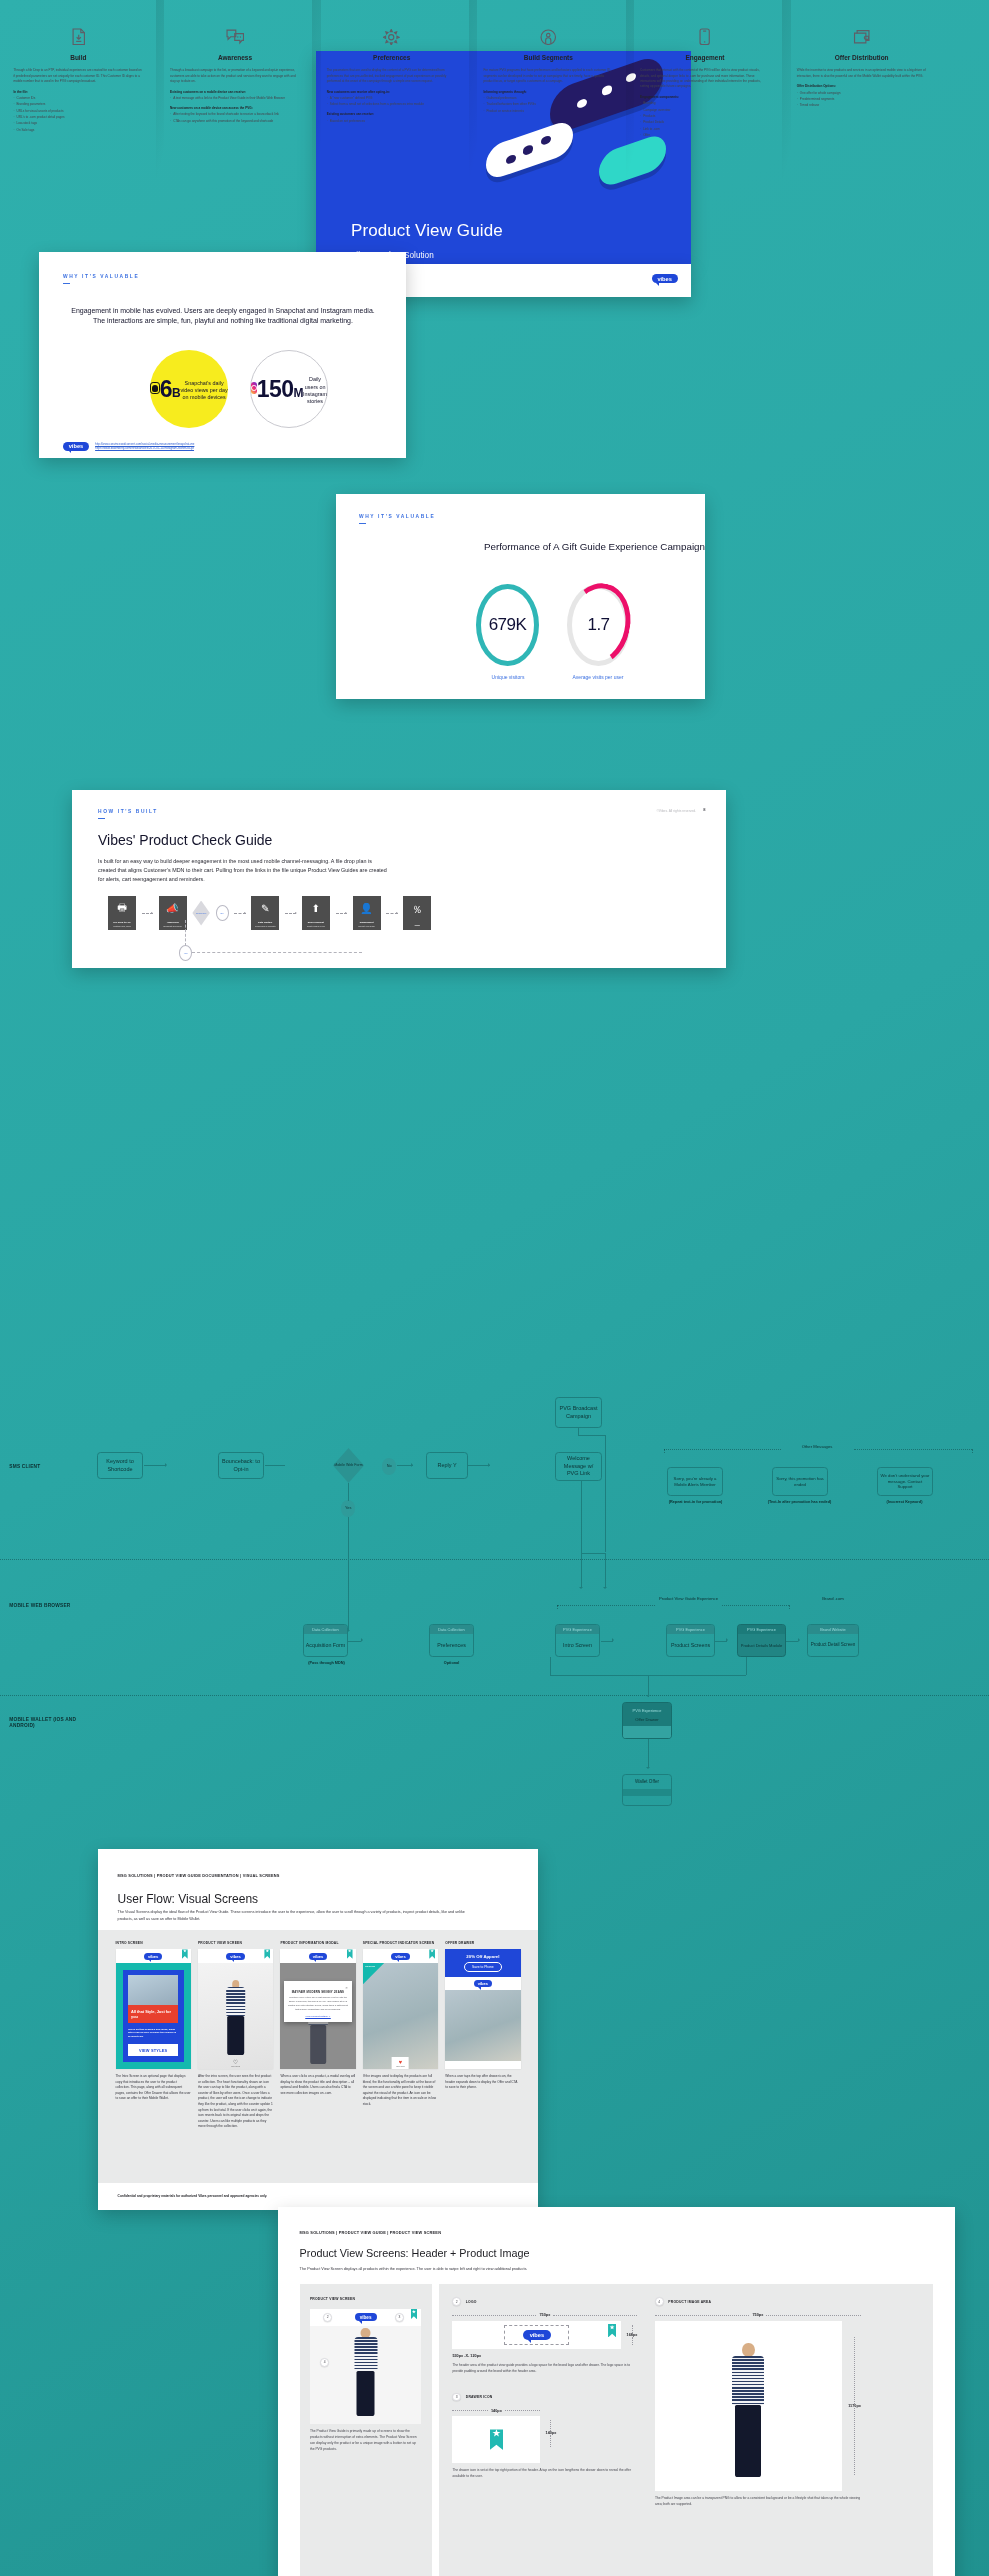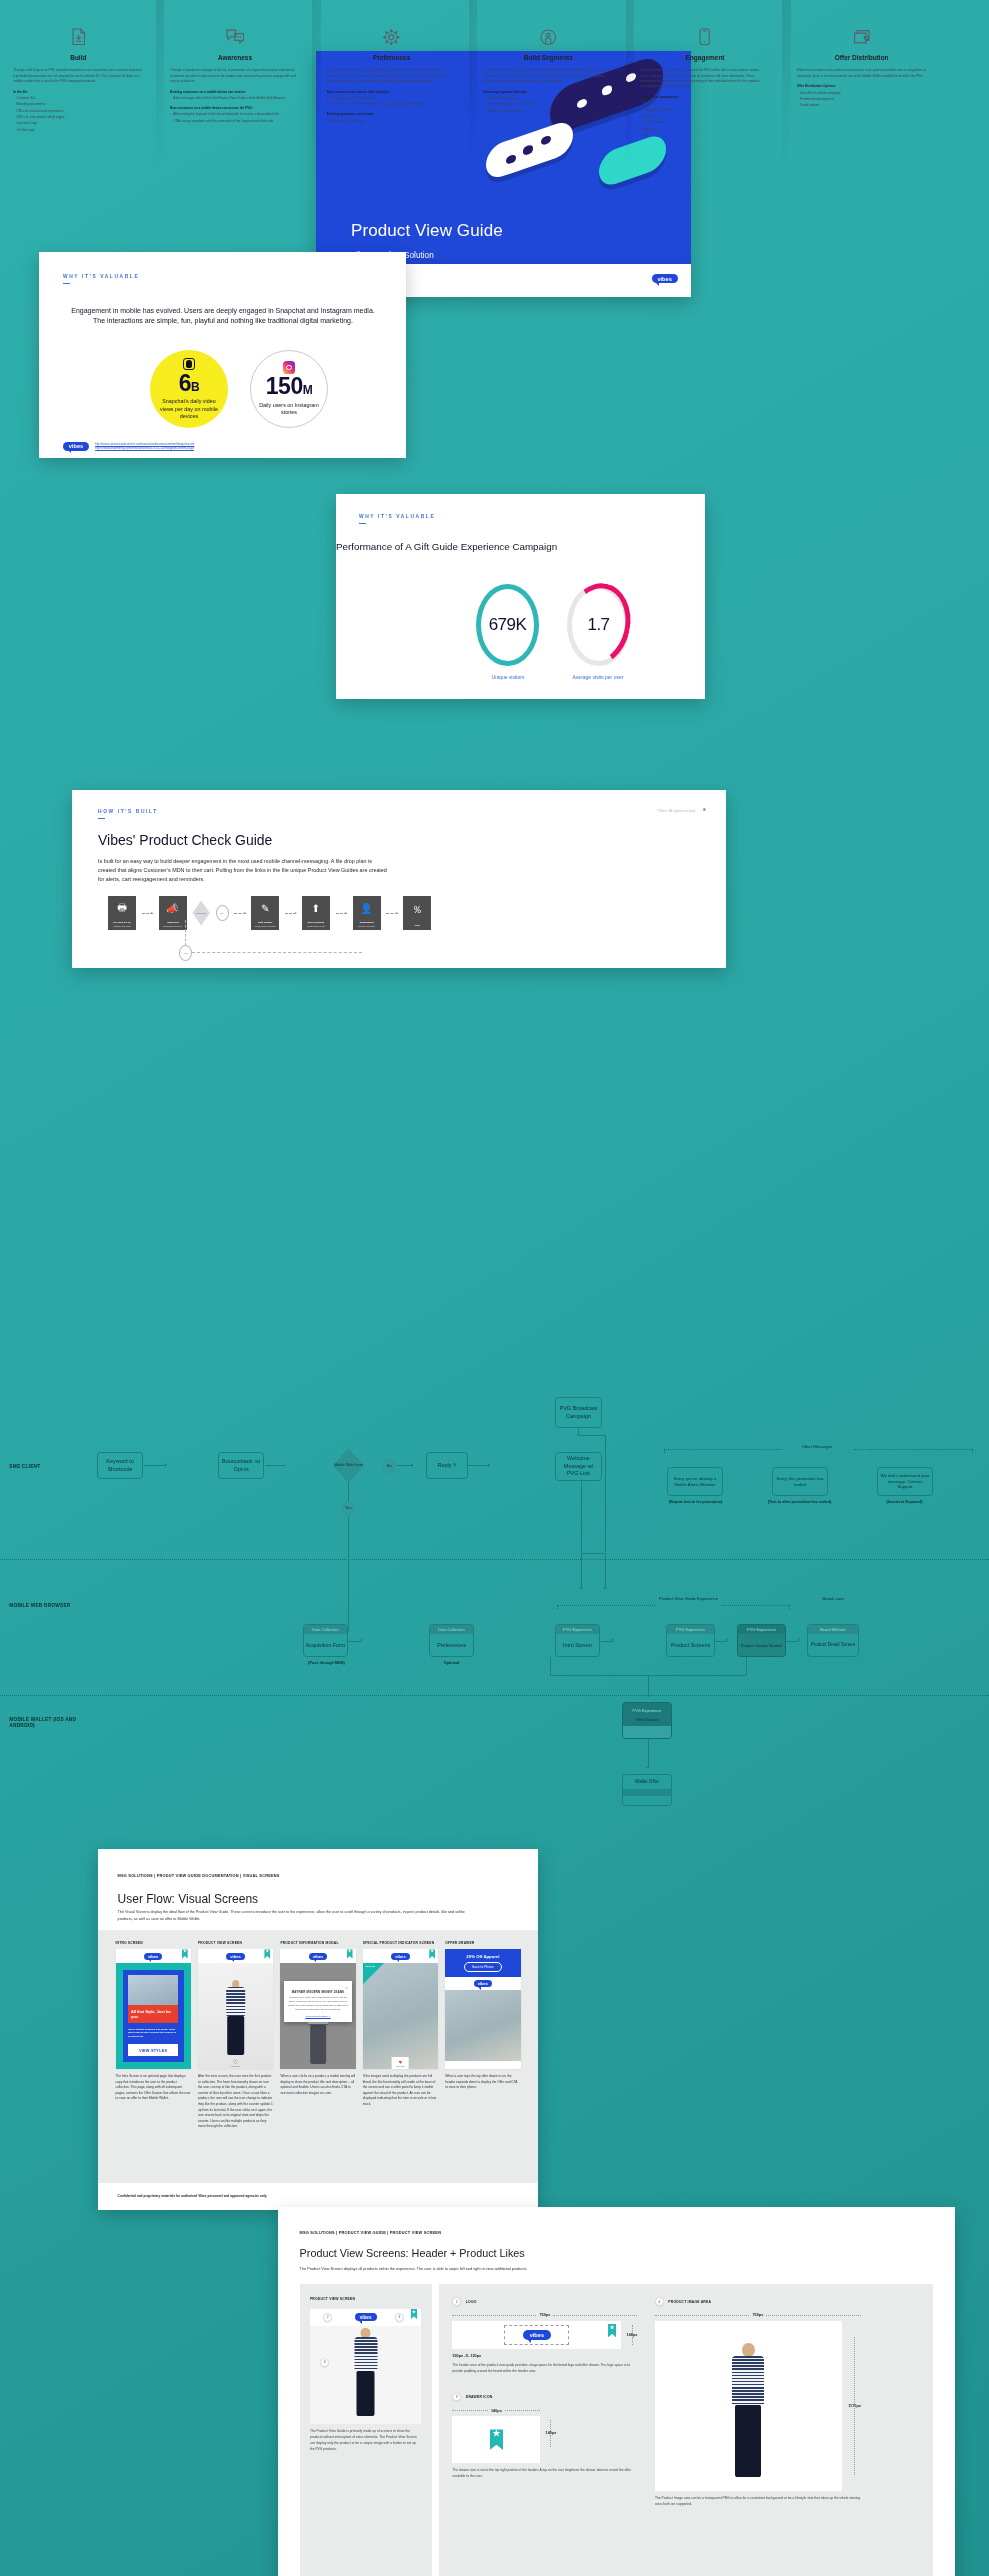--- a/index.html
+++ b/index.html
@@ -24,38 +24,38 @@
   #slide-title-strip{left:316px;top:264px;width:375px;height:33px;background:#fff;}
   .vibes-pill{display:inline-flex;align-items:center;justify-content:center;background:#1f47d8;color:#fff;border-radius:5.7px;font-size:5.7px;font-weight:700;padding:1.5px 5.7px;position:relative;}
   .vibes-pill:after{content:"";position:absolute;left:4.6px;bottom:-2.6px;border-left:3.1px solid transparent;border-right:0 solid transparent;border-top:3.1px solid #1f47d8;}
 
   
   #slide-why1{left:39px;top:252px;width:367px;height:206px;}
   .eyebrow{color:#3a6fe0;font-size:4.9px;letter-spacing:1.6px;font-weight:700;}
   .eyebrow-dash{display:block;width:6.7px;height:1px;background:#3a6fe0;margin-top:3.6px;}
   #slide-why1 .hdr{position:absolute;left:24px;top:18.5px;}
   #slide-why1 .lede{position:absolute;left:32px;top:54px;width:304px;text-align:center;font-size:7px;line-height:1.45;color:#14142b;}
-  .circ{position:absolute;border-radius:50%;display:flex;flex-direction:column;align-items:center;justify-content:center;}
+  .circ{position:absolute;border-radius:50%;display:flex;flex-direction:row;align-items:center;}
   .circ .big{font-size:23px;font-weight:700;color:#101036;line-height:1;letter-spacing:-0.5px;}
   .circ .big sup{font-size:12px;font-weight:700;vertical-align:baseline;}
   .circ .cap{font-size:5.4px;color:#14142b;text-align:center;line-height:1.35;margin-top:3.6px;width:82%;}
   #c-snap{left:111px;top:98px;width:78px;height:78px;background:#f7ec1e;}
   #c-insta{left:211px;top:98px;width:78px;height:78px;background:#fff;border:0.5px solid #c9c9cf;}
   .snapicon{width:12.4px;height:12.4px;border:1px solid #111;border-radius:3.1px;display:flex;align-items:center;justify-content:center;margin-bottom:1.5px;}
   .ghost{width:6.2px;height:7.2px;background:#111;border-radius:3.1px 3.1px 2.1px 2.1px;}
   .instaicon{width:12.4px;height:12.4px;border-radius:3.6px;margin-bottom:1.5px;
     background:linear-gradient(45deg,#f9ce34,#ee2a7b,#6228d7);display:flex;align-items:center;justify-content:center;}
   .instaicon i{width:5.7px;height:5.7px;border:1px solid #fff;border-radius:50%;display:block;}
   #slide-why1 .foot{position:absolute;left:24px;bottom:7.2px;display:flex;align-items:center;gap:6.2px;}
   #slide-why1 .links{font-size:2.9px;color:#2f5fd0;line-height:1.6;text-decoration:underline;}
 
   
   #slide-perf{left:336px;top:494px;width:369px;height:205px;}
   #slide-perf .hdr{position:absolute;left:23px;top:16.5px;}
-  #slide-perf .title{position:absolute;left:0;top:47px;width:100%;text-align:left;font-size:9.8px;color:#14142b;font-weight:400;}
+  #slide-perf .title{position:absolute;left:0;top:47px;width:100%;text-align:right;font-size:9.8px;color:#14142b;font-weight:400;}
   .donut{position:absolute;width:63px;height:82px;border-radius:50%;display:flex;align-items:center;justify-content:center;}
   #d1{left:140px;top:90px;border:5.7px solid #2fb6b6;}
   #d2{left:231px;top:90px;border:5.7px solid #e6e6e6;}
   #d2 .arc{position:absolute;inset:-5.7px;border-radius:50%;border:5.7px solid transparent;border-top-color:#ec0f69;border-right-color:#ec0f69;transform:rotate(12deg);}
   .donut .v{font-size:17px;font-weight:400;color:#101036;letter-spacing:-0.5px;z-index:2;}
   .dlabel{position:absolute;font-size:5px;color:#3a6fe0;text-align:center;width:98px;}
   #l1{left:123px;top:180px;}
   #l2{left:213px;top:180px;}
 
   
@@ -657,21 +657,21 @@
         <div class="desc">When a user taps the top offer drawer icon, the header expands down to display the Offer and CTA to save to their phone.</div>
       </div>
 
     </div>
   </div>
   <div class="confid">Confidential and proprietary materials for authorized Vibes personnel and approved agencies only.</div>
 </div>
 
 <div class="card" id="doc2">
   <div class="crumb">MSG SOLUTIONS  |   PRODUCT VIEW GUIDE  |   PRODUCT VIEW SCREEN</div>
-  <h1>Product View Screens: Header + Product Likes</h1>
+  <h1>Product View Screens: Header + Product Image</h1>
   <div class="intro">The Product View Screen displays all products within the experience. The user is able to swipe left and right to view additional products.</div>
 
   <div class="grey" id="g-left">
     <div class="lbl" style="font-size:3.4px;font-weight:700;letter-spacing:0.2px;color:#1d1d22;margin-bottom:7.2px;">PRODUCT VIEW SCREEN</div>
     <div style="background:#fff;position:relative;">
       <div style="height:17.5px;display:flex;align-items:center;justify-content:center;position:relative;background:#fff;">
         <span class="numdot" style="position:absolute;left:13.4px;">2</span>
         <span class="vibes-pill" style="font-size:4.6px;padding:1.5px 5.2px;">vibes</span>
         <span class="numdot" style="position:absolute;right:17.5px;">3</span>
         <span class="ribbon" style="right:4.1px;width:6.7px;height:10.8px;">

